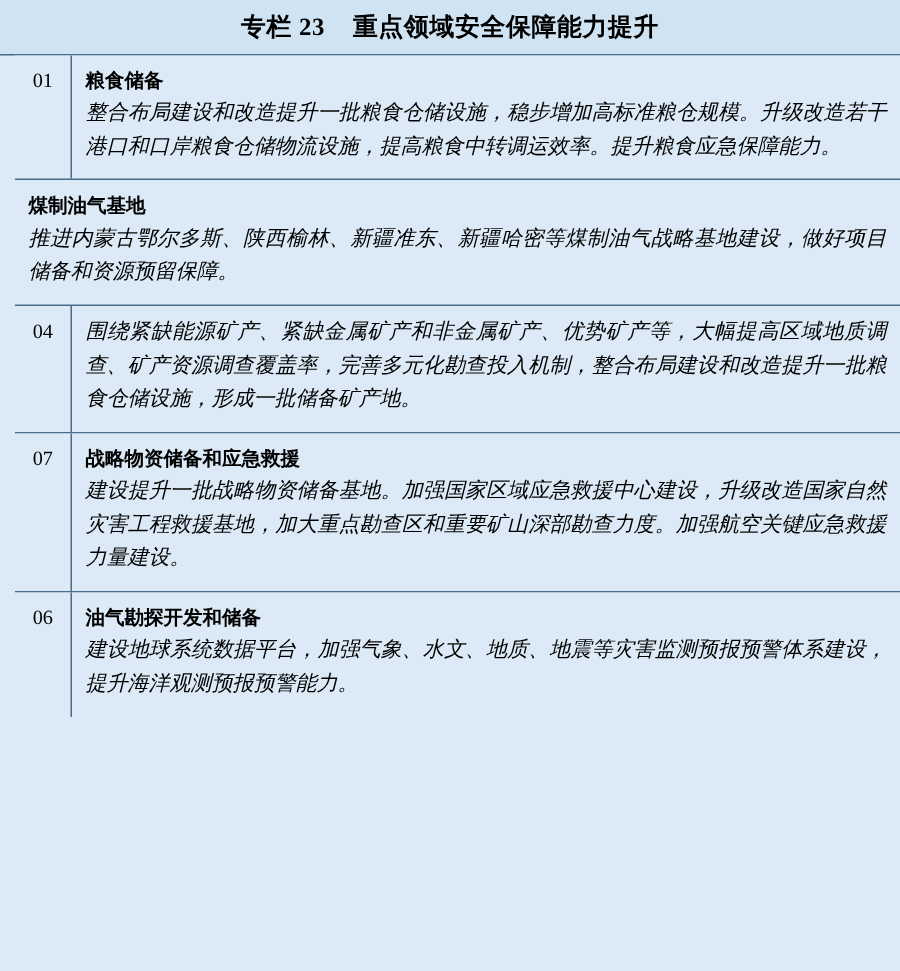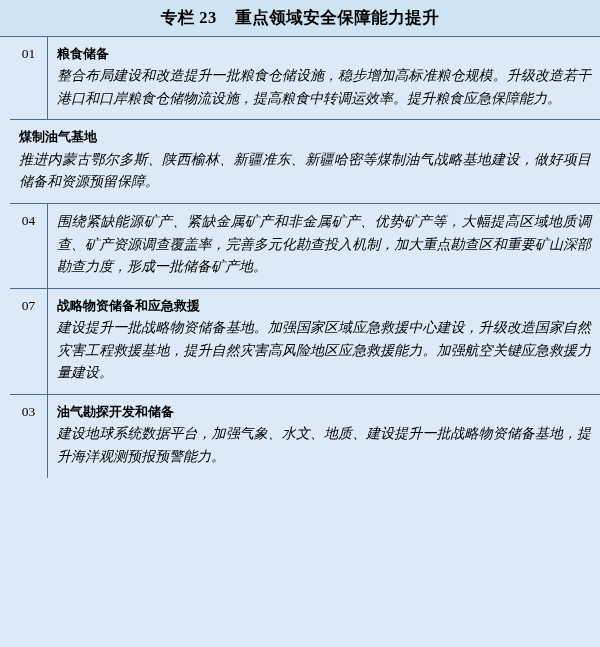--- a/index.html
+++ b/index.html
@@ -105,34 +105,34 @@
     <div class="row">
       <div class="content-cell">
         <div class="item-head">煤制油气基地</div>
         <div class="item-body">推进内蒙古鄂尔多斯、陕西榆林、新疆准东、新疆哈密等煤制油气战略基地建设，做好项目储备和资源预留保障。</div>
       </div>
     </div>
 
     <div class="row">
       <div class="num-cell">04</div>
       <div class="content-cell">
-        <div class="item-body">围绕紧缺能源矿产、紧缺金属矿产和非金属矿产、优势矿产等，大幅提高区域地质调查、矿产资源调查覆盖率，完善多元化勘查投入机制，加大重点勘查区和重要矿山深部勘查力度，形成一批储备矿产地。</div>
+        <div class="item-body">围绕紧缺能源矿产、紧缺金属矿产和非金属矿产、优势矿产等，大幅提高区域地质调查、矿产资源调查覆盖率，完善多元化勘查投入机制，整合布局建设和改造提升一批粮食仓储设施，形成一批储备矿产地。</div>
       </div>
     </div>
 
     <div class="row">
       <div class="num-cell">07</div>
       <div class="content-cell">
         <div class="item-head">战略物资储备和应急救援</div>
-        <div class="item-body">建设提升一批战略物资储备基地。加强国家区域应急救援中心建设，升级改造国家自然灾害工程救援基地，提升自然灾害高风险地区应急救援能力。加强航空关键应急救援力量建设。</div>
+        <div class="item-body">建设提升一批战略物资储备基地。加强国家区域应急救援中心建设，升级改造国家自然灾害工程救援基地，加大重点勘查区和重要矿山深部勘查力度。加强航空关键应急救援力量建设。</div>
       </div>
     </div>
 
     <div class="row">
-      <div class="num-cell">03</div>
+      <div class="num-cell">06</div>
       <div class="content-cell">
         <div class="item-head">油气勘探开发和储备</div>
-        <div class="item-body">建设地球系统数据平台，加强气象、水文、地质、建设提升一批战略物资储备基地，提升海洋观测预报预警能力。</div>
+        <div class="item-body">建设地球系统数据平台，加强气象、水文、地质、地震等灾害监测预报预警体系建设，提升海洋观测预报预警能力。</div>
       </div>
     </div>
 
   </div>
 </div>
 
 </body></html>

